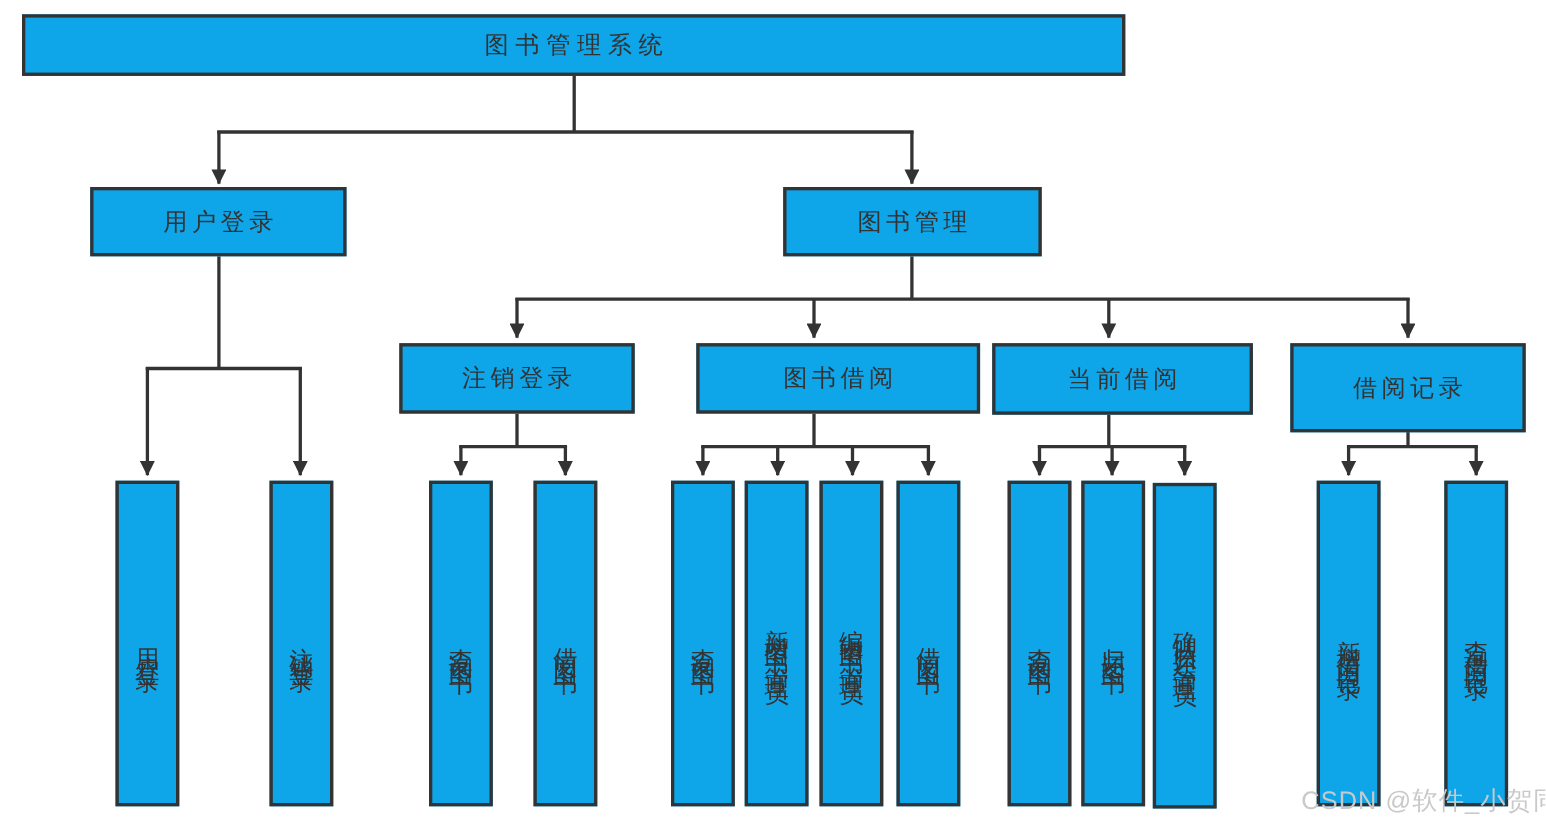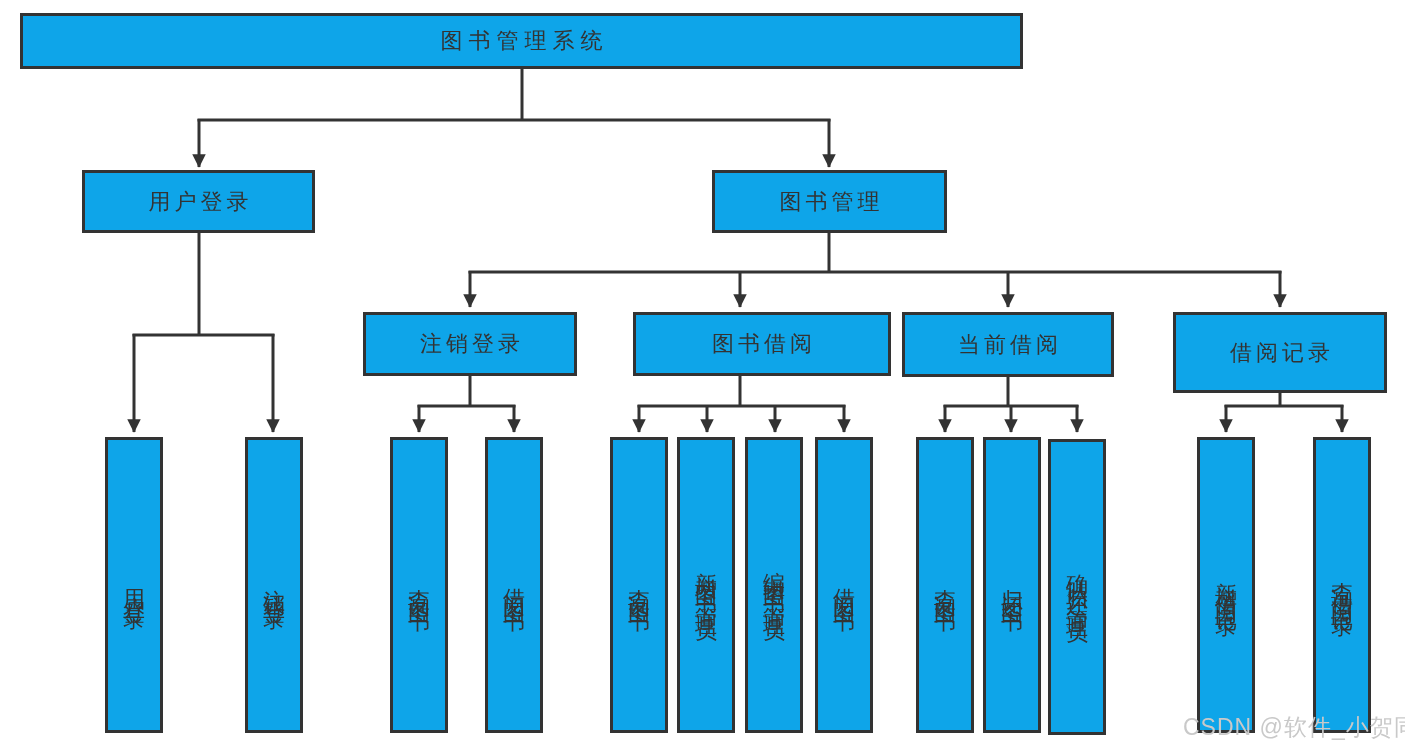--- a/index.html
+++ b/index.html
@@ -119,21 +119,21 @@
   <div class="node hnode" style="left:712px;top:170px;width:235px;height:63px">
     <span>图书管理</span>
   </div>
 
   <div class="node hnode" style="left:363px;top:312px;width:214px;height:64px">
     <span>注销登录</span>
   </div>
   <div class="node hnode" style="left:633px;top:312px;width:258px;height:64px">
     <span>图书借阅</span>
   </div>
-  <div class="node hnode" style="left:902px;top:312px;width:212px;height:65px">
+  <div class="node hnode" style="left:902px;top:312px;width:237px;height:65px">
     <span>当前借阅</span>
   </div>
   <div class="node hnode" style="left:1173px;top:312px;width:214px;height:81px">
     <span>借阅记录</span>
   </div>
 
   <div class="node vnode" style="left:105px;top:437px">
     <span class="vtext">用户登录</span>
   </div>
   <div class="node vnode" style="left:245px;top:437px">

